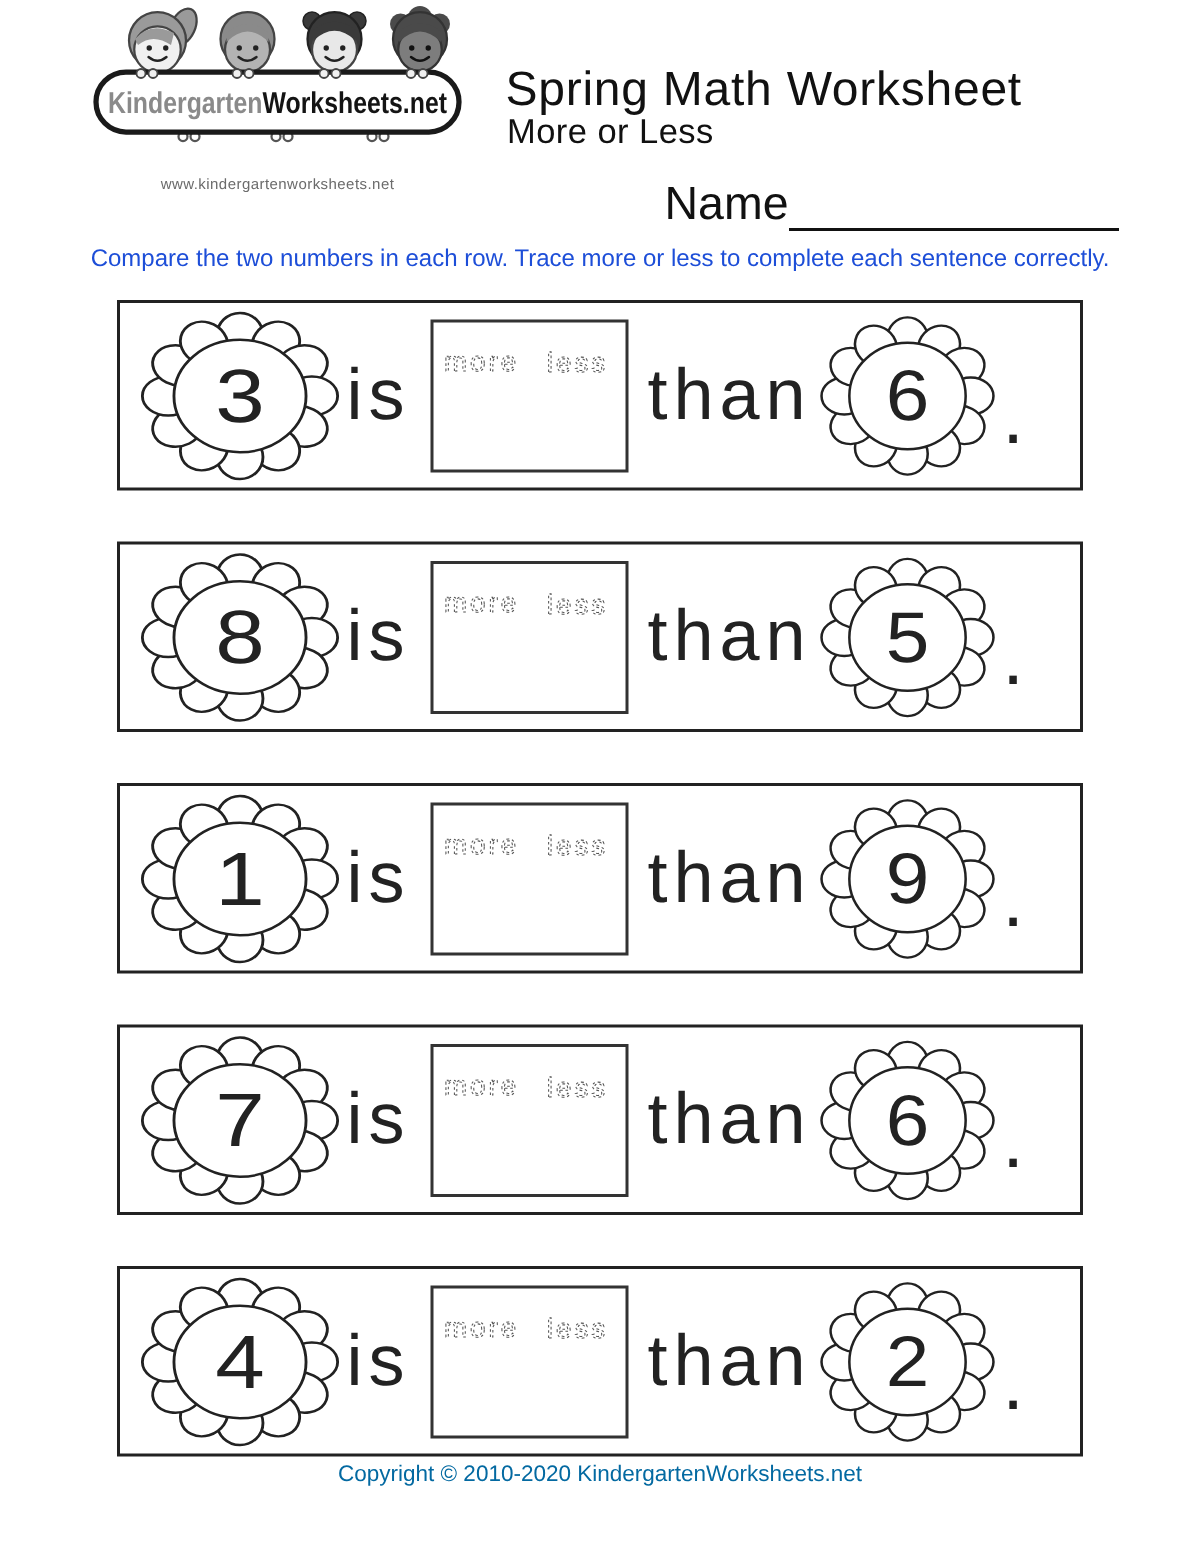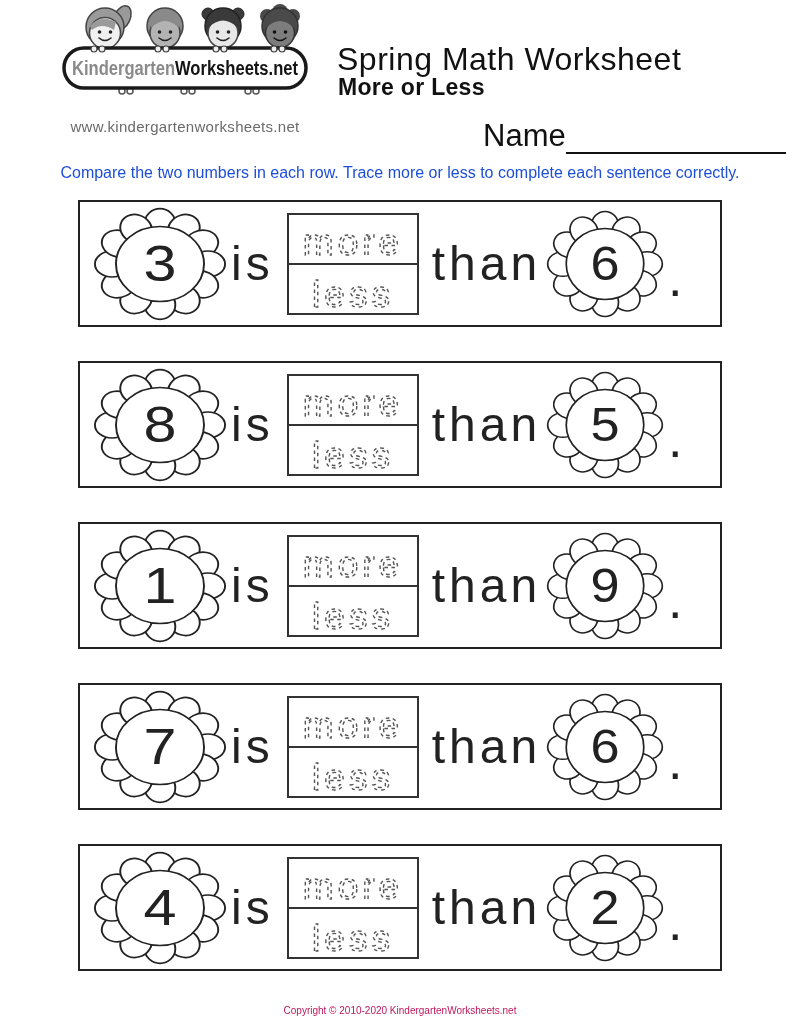--- a/index.html
+++ b/index.html
@@ -11,35 +11,35 @@
     background: #ffffff;
     font-family: "Liberation Sans", sans-serif;
     color: #1a1a1a;
     overflow: hidden;
   }
 
   
   .logo-wrap { position: absolute; left: 60px; top: 0; width: 250px; }
   .site-url {
     position: absolute; left: 52px; top: 118px; width: 266px;
-    text-align: center; font-size: 15px; color: #6b6b6b; letter-spacing: .3px;
+    text-align: center; font-size: 10px; color: #6b6b6b; letter-spacing: .3px;
   }
   .title {
     position: absolute; left: 337px; top: 41px;
     font-size: 32px; font-weight: 400; color: #111; letter-spacing: .5px;
   }
   .subtitle {
     position: absolute; left: 338px; top: 74px;
-    font-size: 23px; font-weight: 700; color: #111; letter-spacing: .3px;
+    font-size: 23px; font-weight: 400; color: #111; letter-spacing: .3px;
   }
   .name-row {
     position: absolute; left: 443px; top: 118px;
     display: flex; align-items: flex-end;
   }
-  .name-label { font-size: 31px; color: #111; margin-left: 40px; }
+  .name-label { font-size: 31px; color: #111; }
   .name-line {
     display: inline-block; width: 220px; height: 34px;
     border-bottom: 2.5px solid #111;
   }
 
   .instructions {
     position: absolute; top: 164px; left: 0; right: 0;
     text-align: center; font-size: 16px; color: #1d4ed8;
   }
 
@@ -66,35 +66,35 @@
   .word-is   { margin-left: 4px; }
   .word-than { margin-left: 13px; }
   .period {
     font-size: 52px; font-weight: 400; color: #222;
     margin-left: 4px; transform: translateY(14px);
   }
 
   .trace-box {
     width: 132px; height: 102px; margin-left: 13px; flex: 0 0 auto;
     border: 2px solid #333; background: #fff;
-    display: flex; flex-direction: column;
+    display: flex; 
   }
   .trace-half { display: block; width: 128px; height: 48px; }
   .trace-divider { height: 0; border-top: 2px solid #333; }
   .trace-text {
     font-family: "Liberation Sans", sans-serif;
     font-size: 37px; letter-spacing: 4px;
     fill: none; stroke: #555; stroke-width: 1.4;
     stroke-dasharray: 3.5 3.5;
   }
 
   
   .footer {
-    position: absolute; top: 1004px; left: 0; right: 0;
-    text-align: center; font-size: 10px; color: #be185d; line-height: 1.4;
+    position: absolute; top: 972px; left: 0; right: 0;
+    text-align: center; font-size: 15px; color: #0369a1; line-height: 1.4;
   }
 
   .defs-svg { position: absolute; width: 0; height: 0; }
 </style>
 </head>
 <body>
 
 <svg class="defs-svg" aria-hidden="true">
   <defs>
     <g id="flower-base" fill="#ffffff" stroke="#222222" stroke-width="2">

